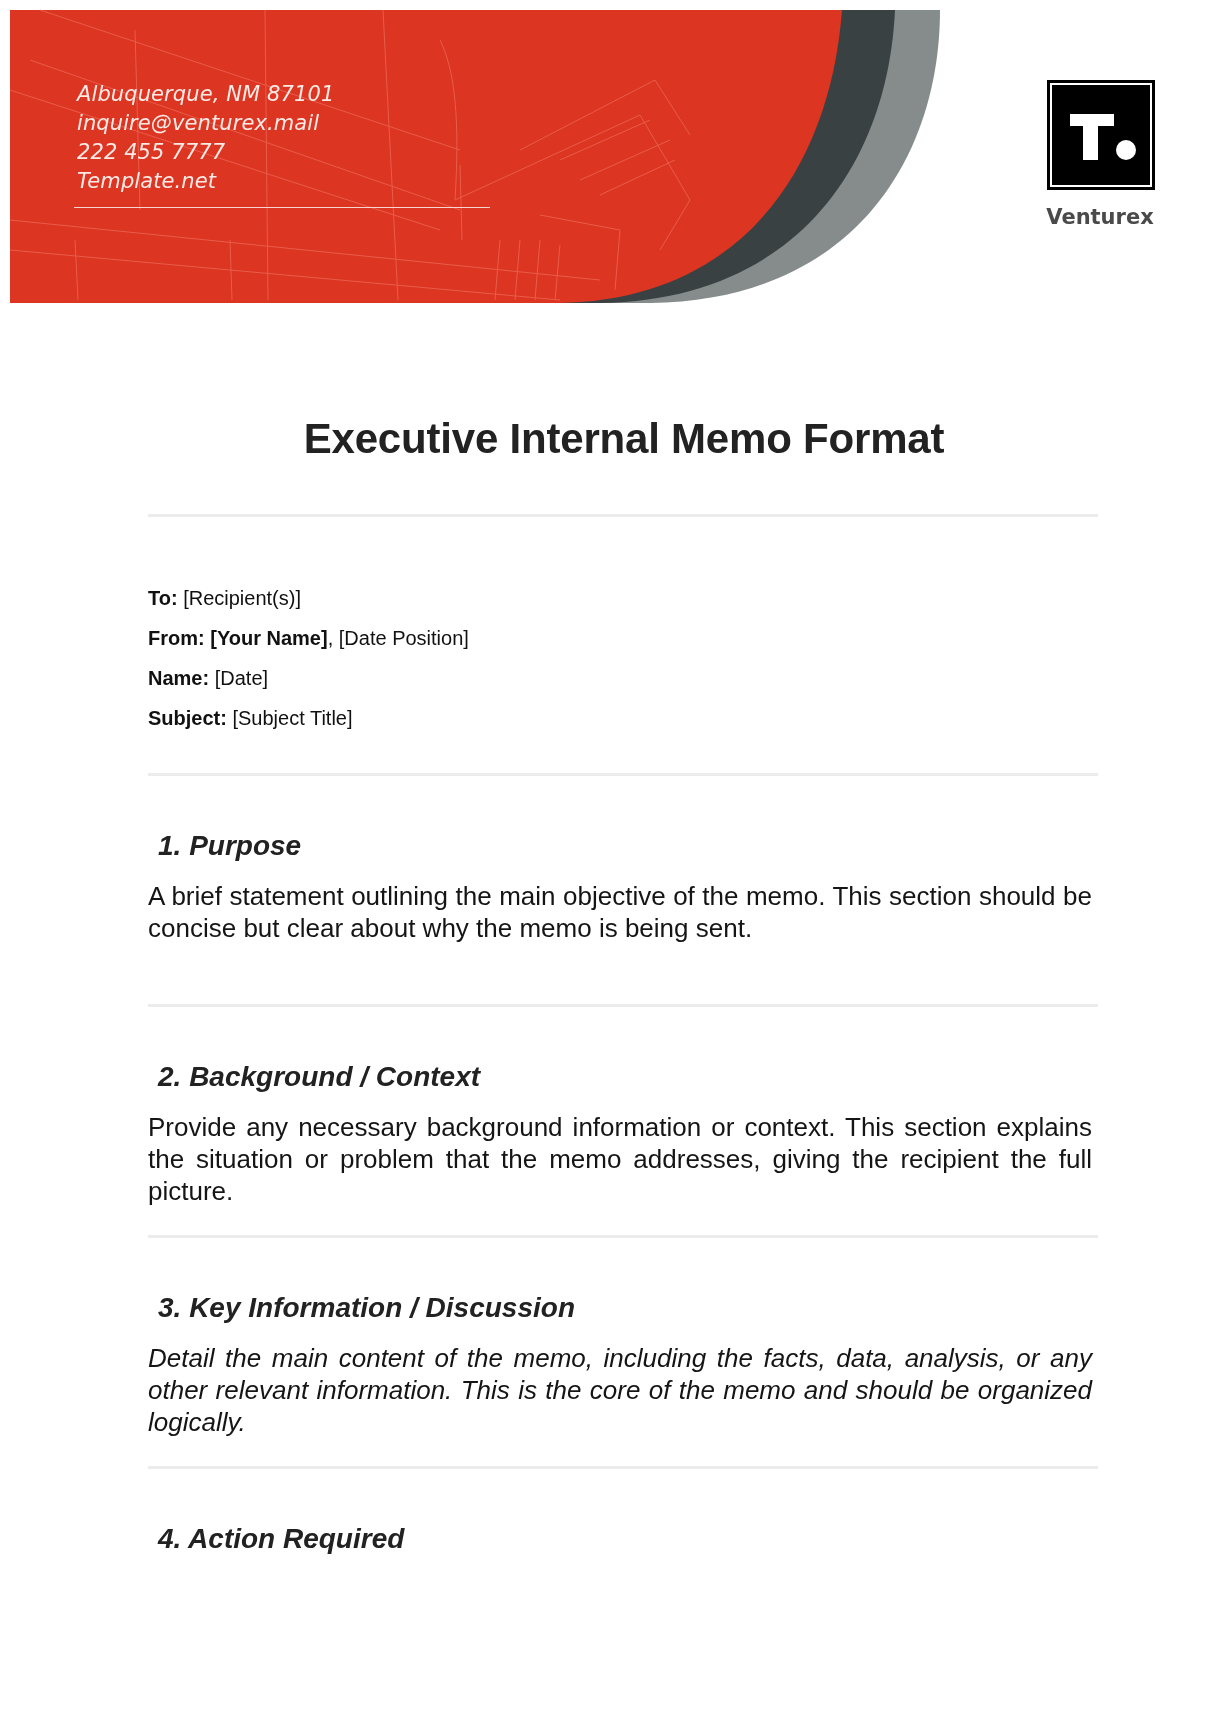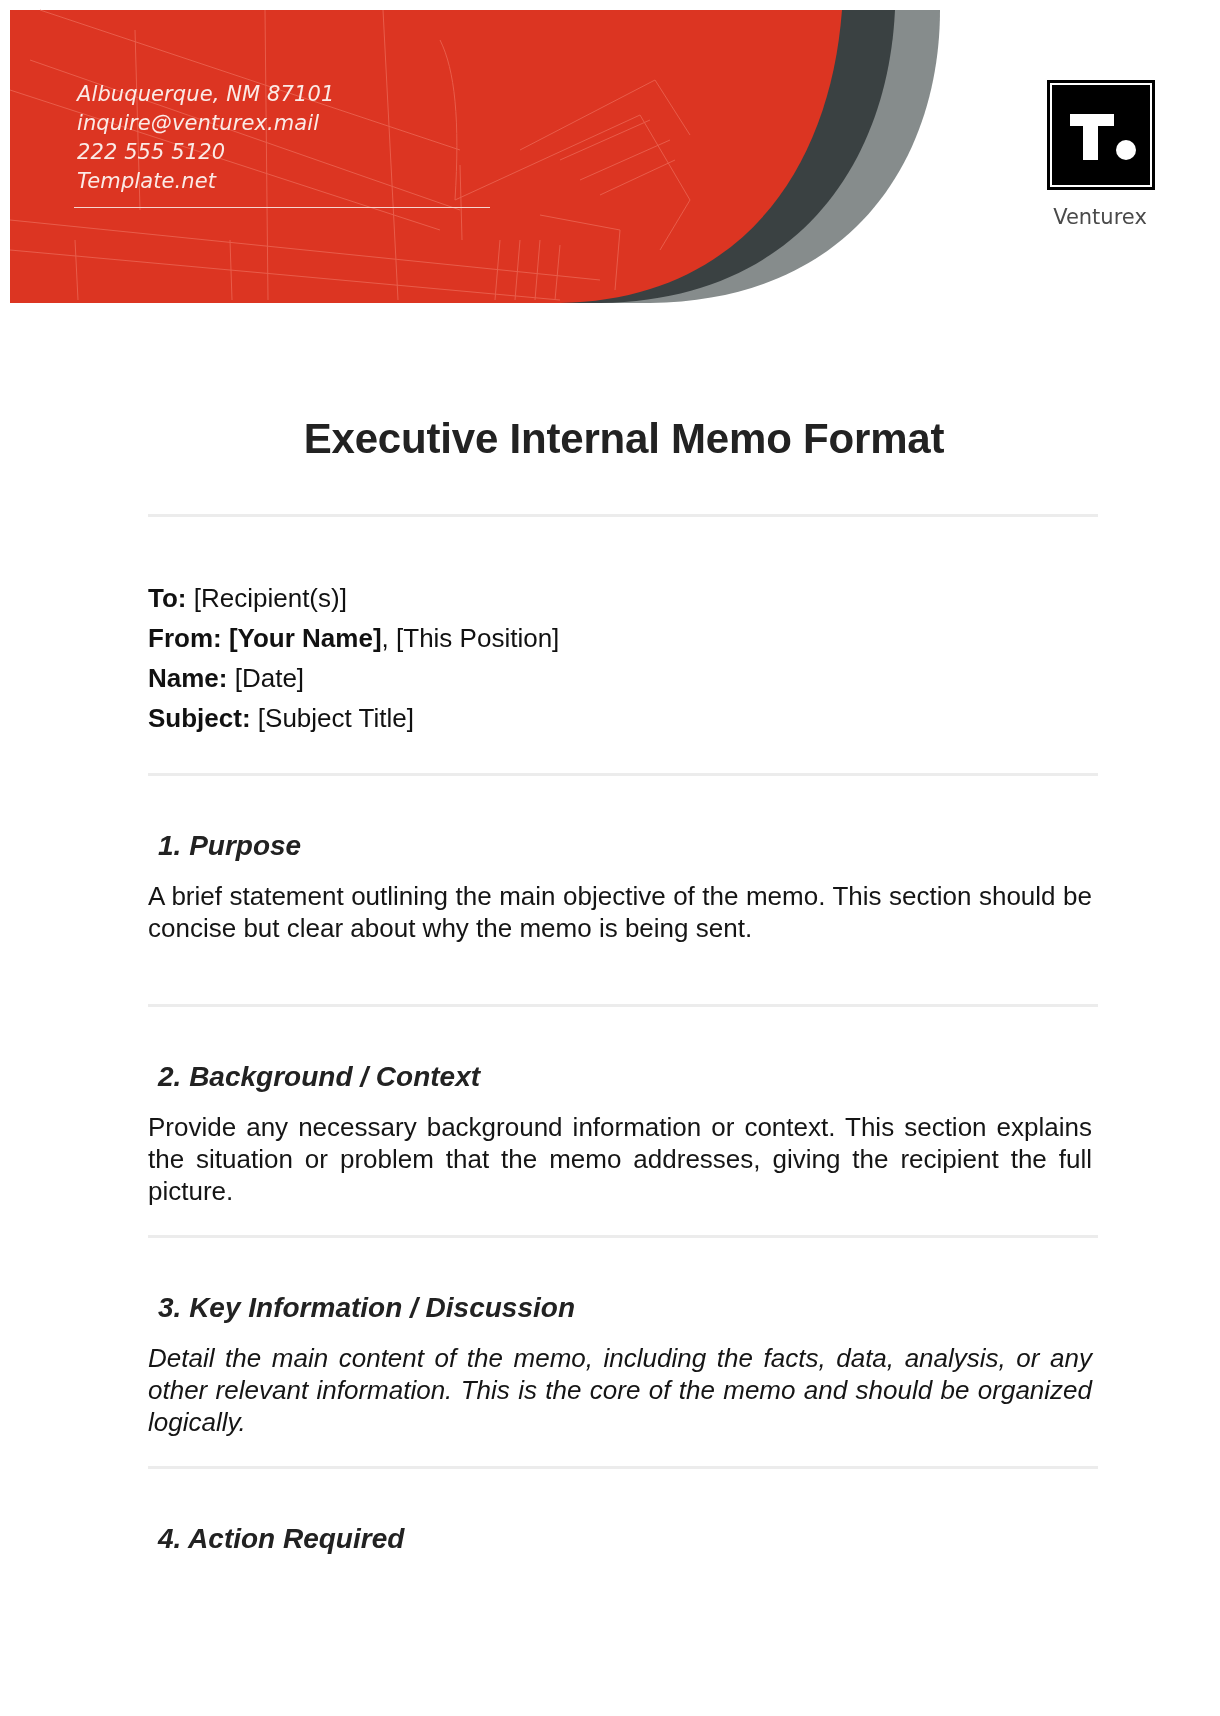--- a/index.html
+++ b/index.html
@@ -11,27 +11,27 @@
 
   .contact { position: absolute; left: 77px; top: 80px; color: #fbeae6; font-family: "DejaVu Sans", sans-serif; font-size: 21px; line-height: 29px; font-weight: 300; letter-spacing: 0.1px; }
   .contact div { white-space: nowrap; font-style: italic; }
   .contact-rule { position: absolute; left: 74px; top: 207px; width: 416px; height: 1px; background: #f6d6cf; }
 
   .logo { position: absolute; left: 1047px; top: 80px; width: 108px; height: 110px; background: #000; }
   .logo .inner { position: absolute; left: 3px; top: 3px; right: 3px; bottom: 3px; border: 2px solid #fff; }
   .logo .t-bar { position: absolute; left: 23px; top: 34px; width: 44px; height: 12px; background: #fff; }
   .logo .t-stem { position: absolute; left: 36px; top: 34px; width: 15px; height: 46px; background: #fff; }
   .logo .dot { position: absolute; left: 69px; top: 60px; width: 20px; height: 20px; border-radius: 50%; background: #fff; }
-  .brand-name { position: absolute; left: 1020px; width: 160px; top: 205px; text-align: center; font-family: "DejaVu Sans", sans-serif; font-weight: 400; font-size: 21px; color: #4a4a4a; }
+  .brand-name { position: absolute; left: 1020px; width: 160px; top: 205px; text-align: center; font-family: "DejaVu Sans", sans-serif; font-weight: 700; font-size: 21px; color: #4a4a4a; }
 
   .title { position: absolute; left: 0; width: 1248px; top: 415px; text-align: center; font-family: "Liberation Sans", sans-serif; font-weight: 700; font-size: 42px; color: #222; letter-spacing: -0.2px; }
 
   .divider { position: absolute; left: 148px; width: 950px; height: 3px; background: #ececec; }
 
-  .meta { position: absolute; left: 148px; top: 578px; font-size: 26px; line-height: 40px; color: #111; }
+  .meta { position: absolute; left: 148px; top: 578px; font-size: 20px; line-height: 40px; color: #111; }
   .meta b { font-weight: 700; }
 
   .section-heading { position: absolute; left: 158px; font-size: 28px; font-weight: 700; color: #222; font-style: italic; }
   .section-body { position: absolute; left: 148px; width: 944px; font-size: 26px; line-height: 32px; color: #151515; text-align: justify; text-align-last: left; }
 </style>
 </head>
 <body>
 
 <div class="header">
   <svg width="1220" height="320" viewBox="0 0 1220 320">
@@ -64,21 +64,21 @@
       <path d="M520 240 L515 300"></path>
       <path d="M540 240 L535 300"></path>
       <path d="M560 245 L555 300"></path>
       <path d="M460 165 L462 240"></path>
     </g>
   </svg>
 
   <div class="contact">
     <div>Albuquerque, NM 87101</div>
     <div>inquire@venturex.mail</div>
-    <div>222 555 5120</div>
+    <div>222 455 7777</div>
     <div>Template.net</div>
   </div>
   <div class="contact-rule"></div>
 
   <div class="logo">
     <div class="inner"></div>
     <div class="t-bar"></div>
     <div class="t-stem"></div>
     <div class="dot"></div>
   </div>
@@ -90,21 +90,21 @@
 <div class="divider" style="top:514px;"></div>
 
 <div class="meta">
   <div>
     <b>To:</b>
     <span>[Recipient(s)]</span>
   </div>
   <div>
     <b>From:</b>
     <b>[Your Name]</b><span>,</span>
-    <span>[This Position]</span>
+    <span>[Date Position]</span>
   </div>
   <div>
     <b>Name:</b>
     <span>[Date]</span>
   </div>
   <div>
     <b>Subject:</b>
     <span>[Subject Title]</span>
   </div>
 </div>

